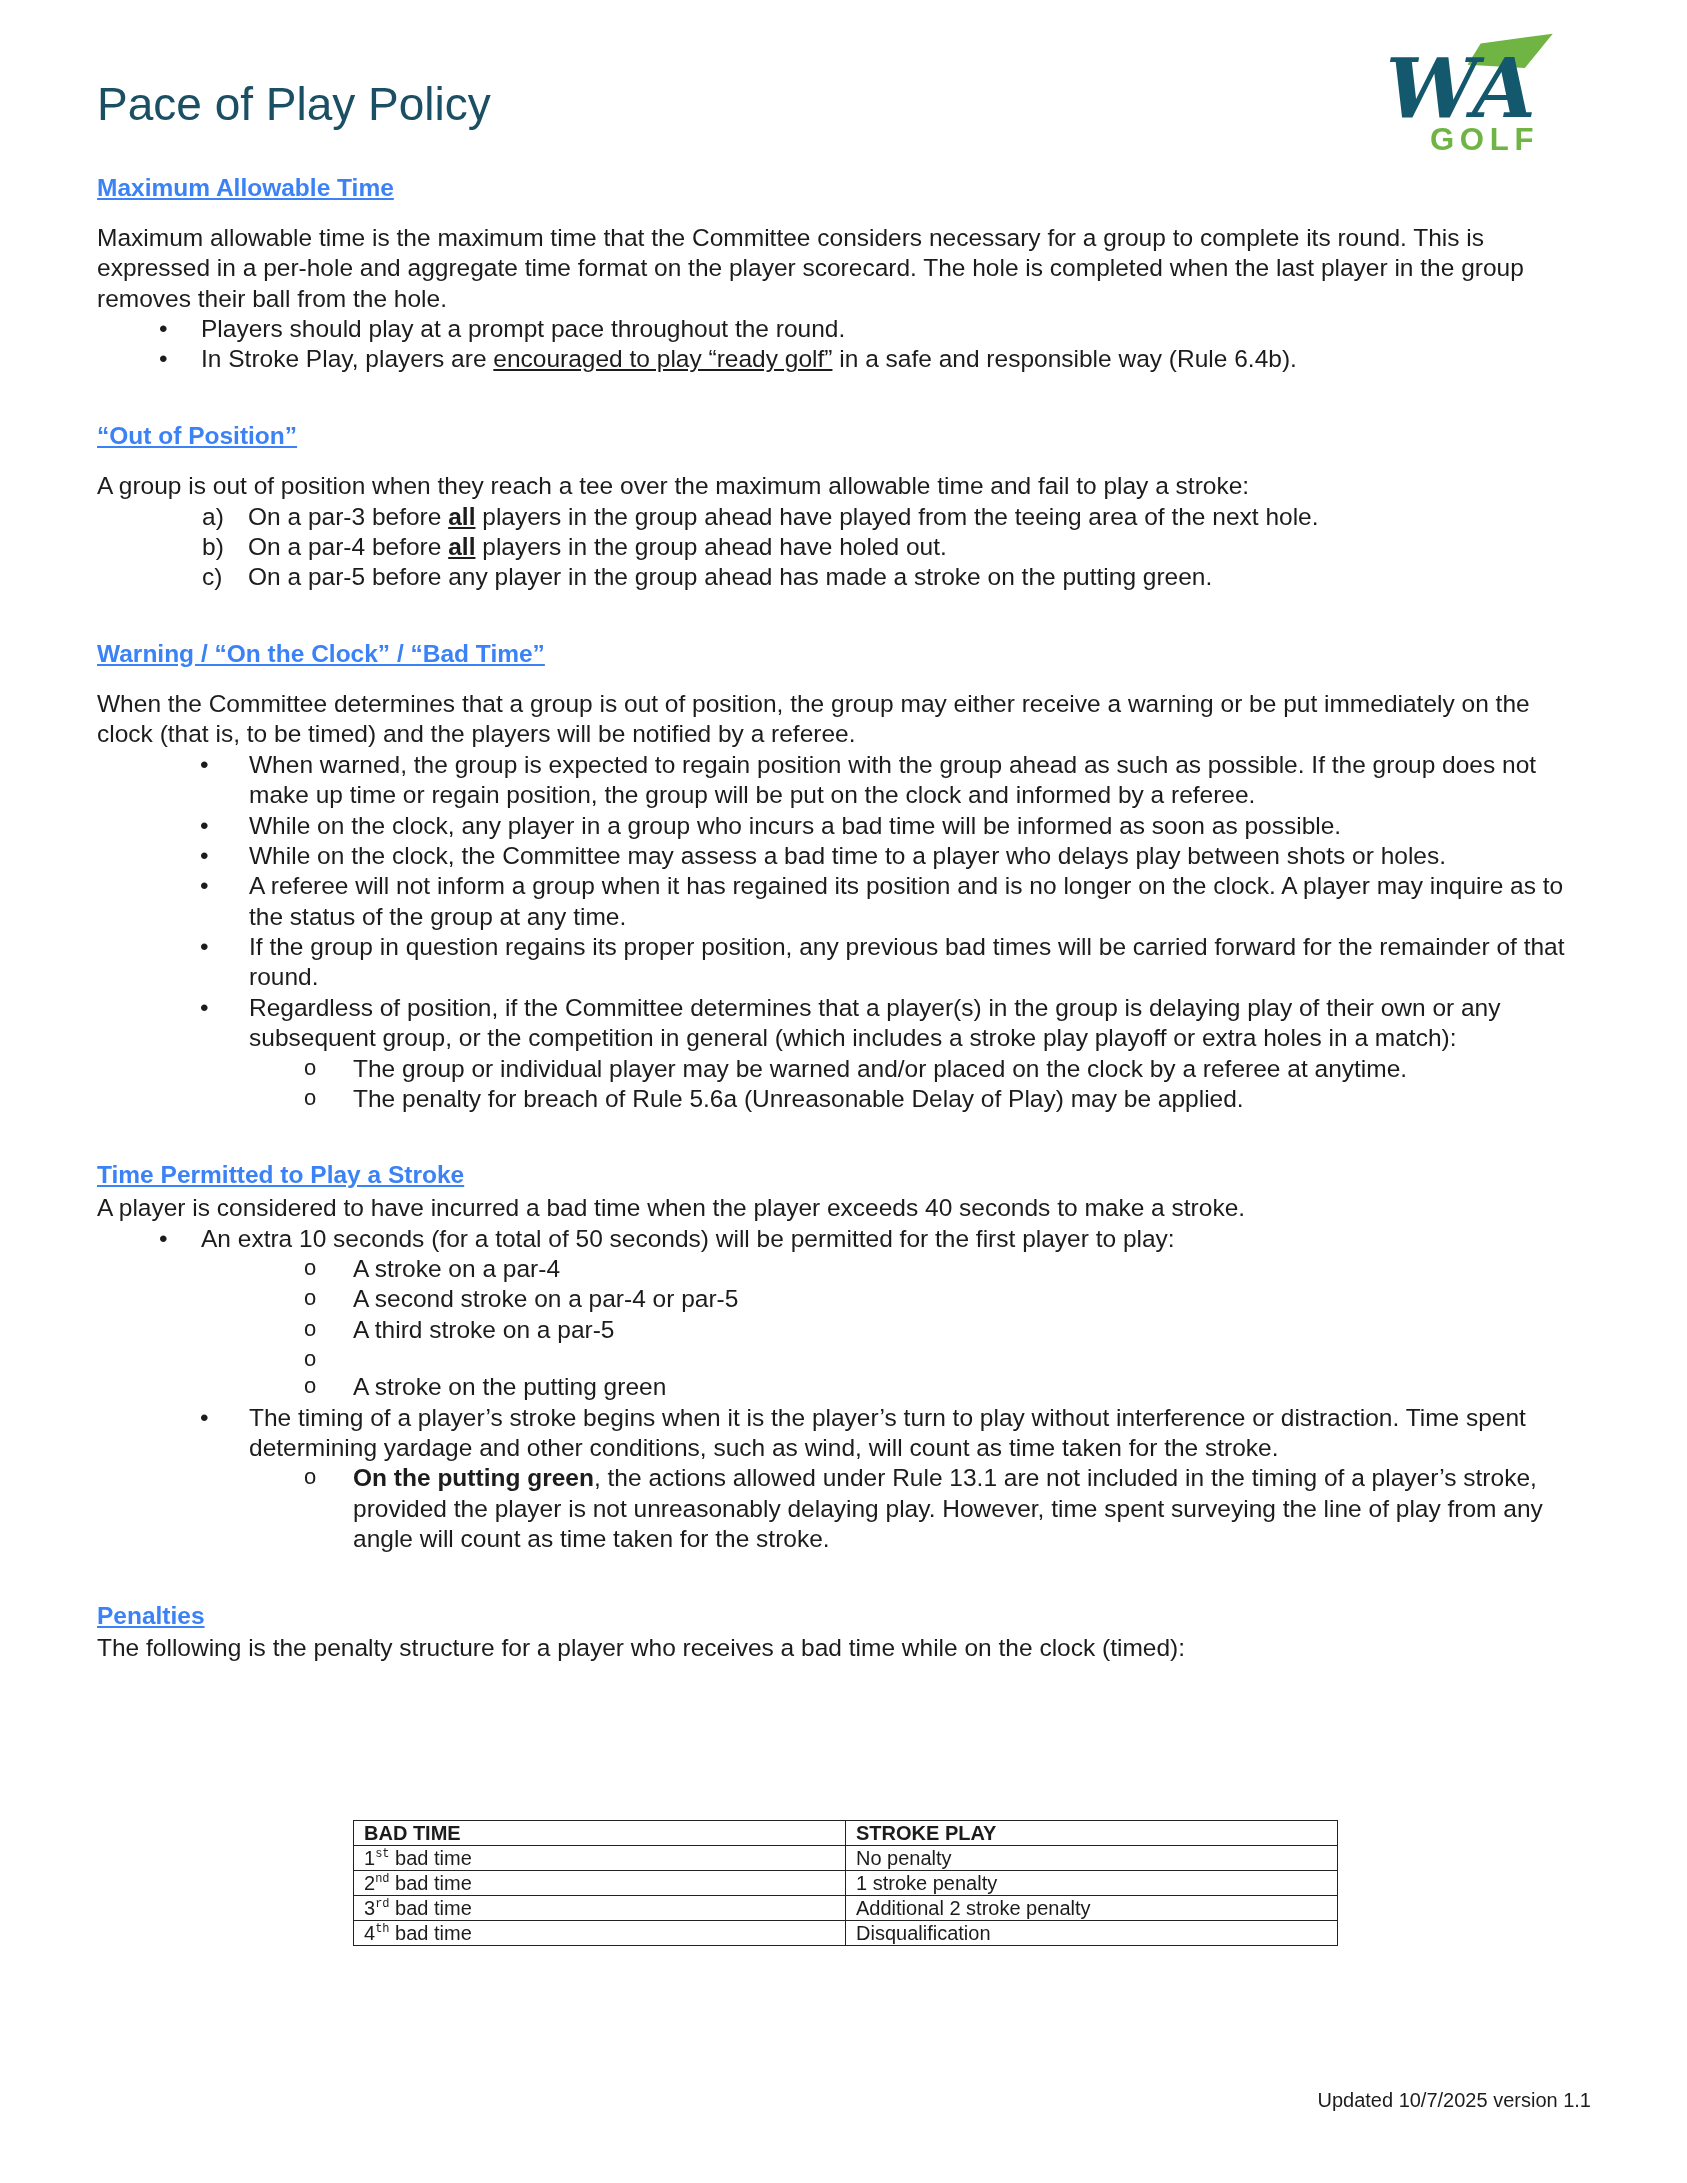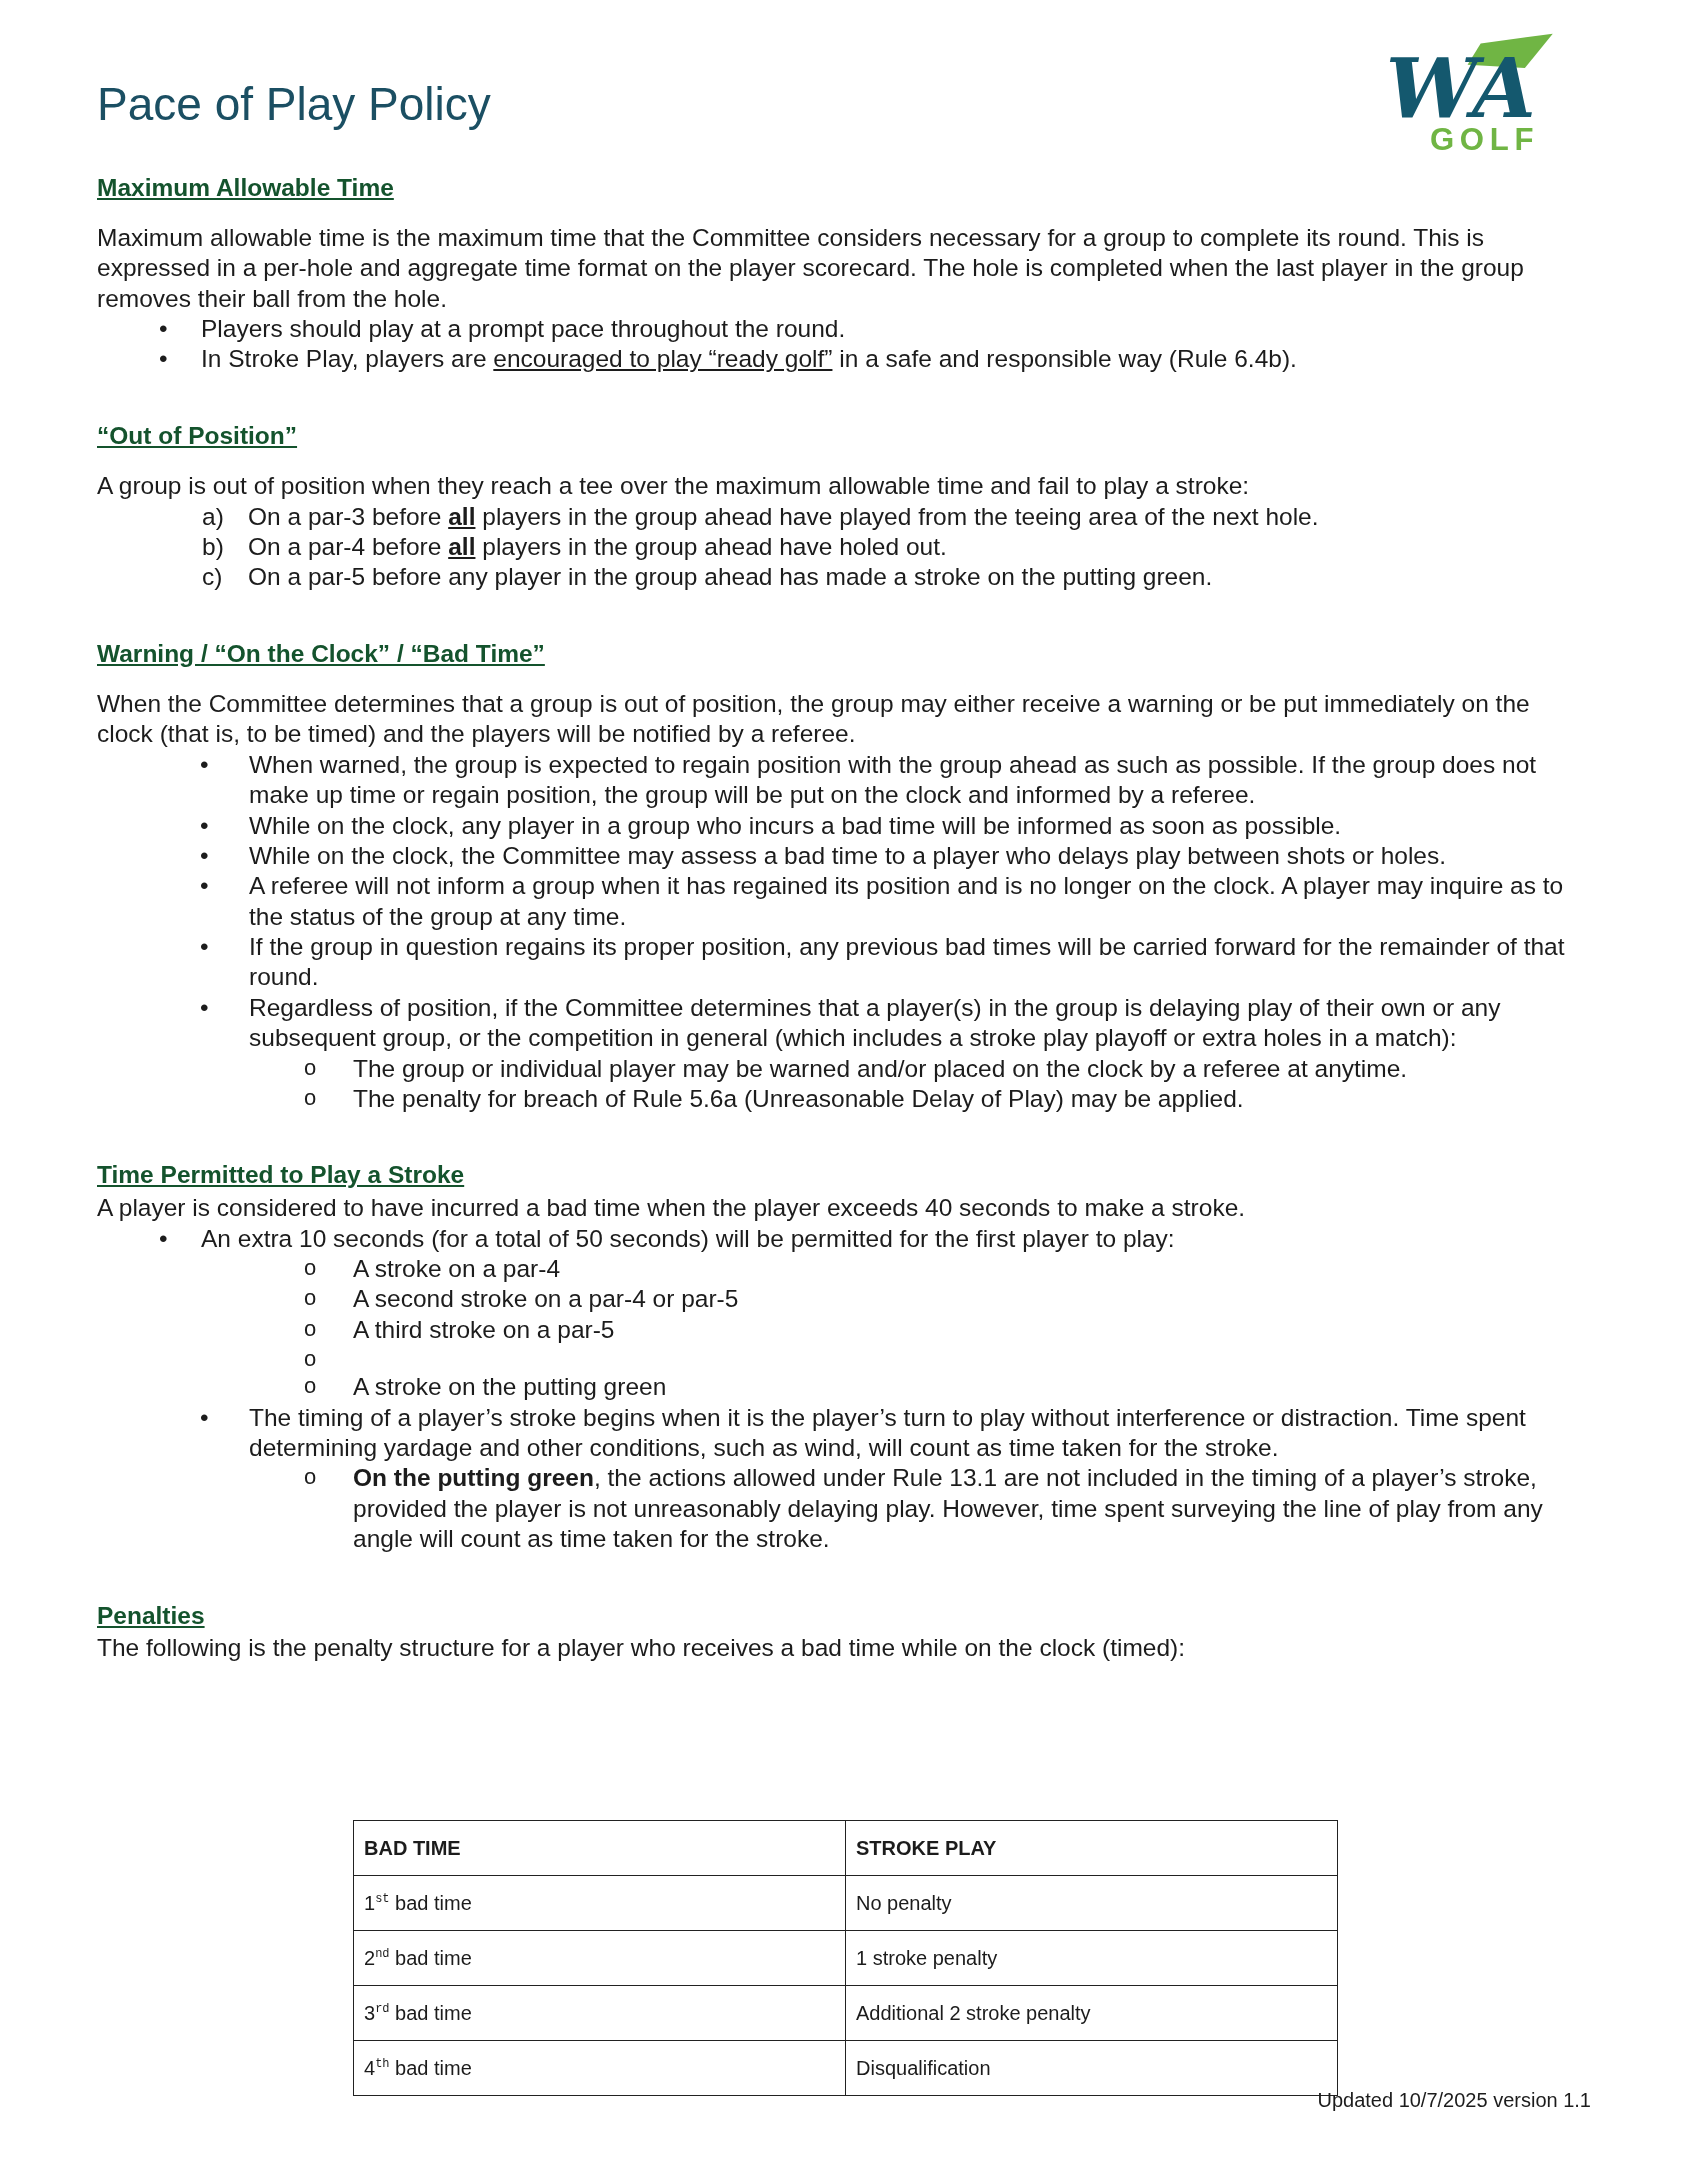--- a/index.html
+++ b/index.html
@@ -10,21 +10,21 @@
     font-family:"Liberation Sans", sans-serif;
     font-size:24.5px; line-height:1.24; color:#1c1c1c;
   }
   .page { padding:49px 97px 0 97px; }
 
   .doc-header { position:relative; margin-bottom:42px; }
   .title { font-size:46px; line-height:1.12; font-weight:400; color:#1b4f63; padding-top:30px; }
   .logo { position:absolute; top:-17px; right:-6.7px; width:213px; height:127px; }
 
   .section { margin-top:46px; }
-  .heading { font-size:24.5px; font-weight:700; text-decoration:underline; color:#14532d; }
+  .heading { font-size:24.5px; font-weight:700; text-decoration:underline; color:#3b82f6; }
   .heading.gap { margin-bottom:20px; }
   .heading.tight { margin-bottom:2.5px; }
   .para { }
 
   .li { display:flex; align-items:flex-start; }
   .marker { flex:0 0 auto; }
   .txt { flex:1 1 auto; }
 
   .bullets1 > .li { padding-left:62px; }
   .bullets1 .marker { width:42px; }
@@ -33,21 +33,21 @@
   .letters > .li { padding-left:105px; }
   .letters .marker { width:46px; }
   .olist > .li { padding-left:207px; }
   .olist .marker { width:49px; font-size:22px; }
 
   .u  { text-decoration:underline; }
   .bu { font-weight:700; text-decoration:underline; }
   .b  { font-weight:700; }
 
   .ptable { border-collapse:collapse; margin:156px 0 0 256px; font-size:20px; line-height:1.2; table-layout:fixed; }
-  .ptable th, .ptable td { border:1.3px solid #222; text-align:left; padding:15px 10px; width:492px; }
+  .ptable th, .ptable td { border:1.3px solid #222; text-align:left; padding:0 10px; width:492px; }
   .ptable th { font-weight:700; }
   sup { font-size:0.6em; vertical-align:super; line-height:0;font-family:Liberation Mono, monospace; }
 
   .footer { position:absolute; right:96px; bottom:70px; font-size:20px; color:#1c1c1c; }
 </style>
 </head>
 <body>
 
 <div class="page">
 

